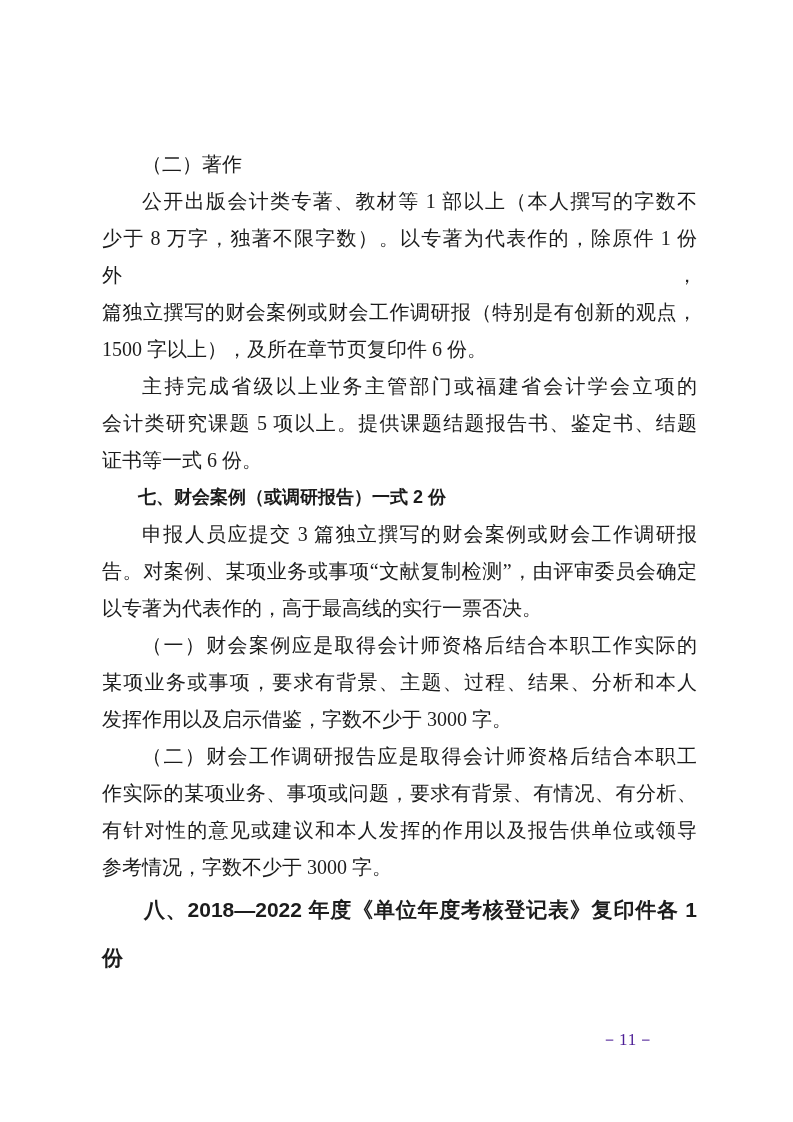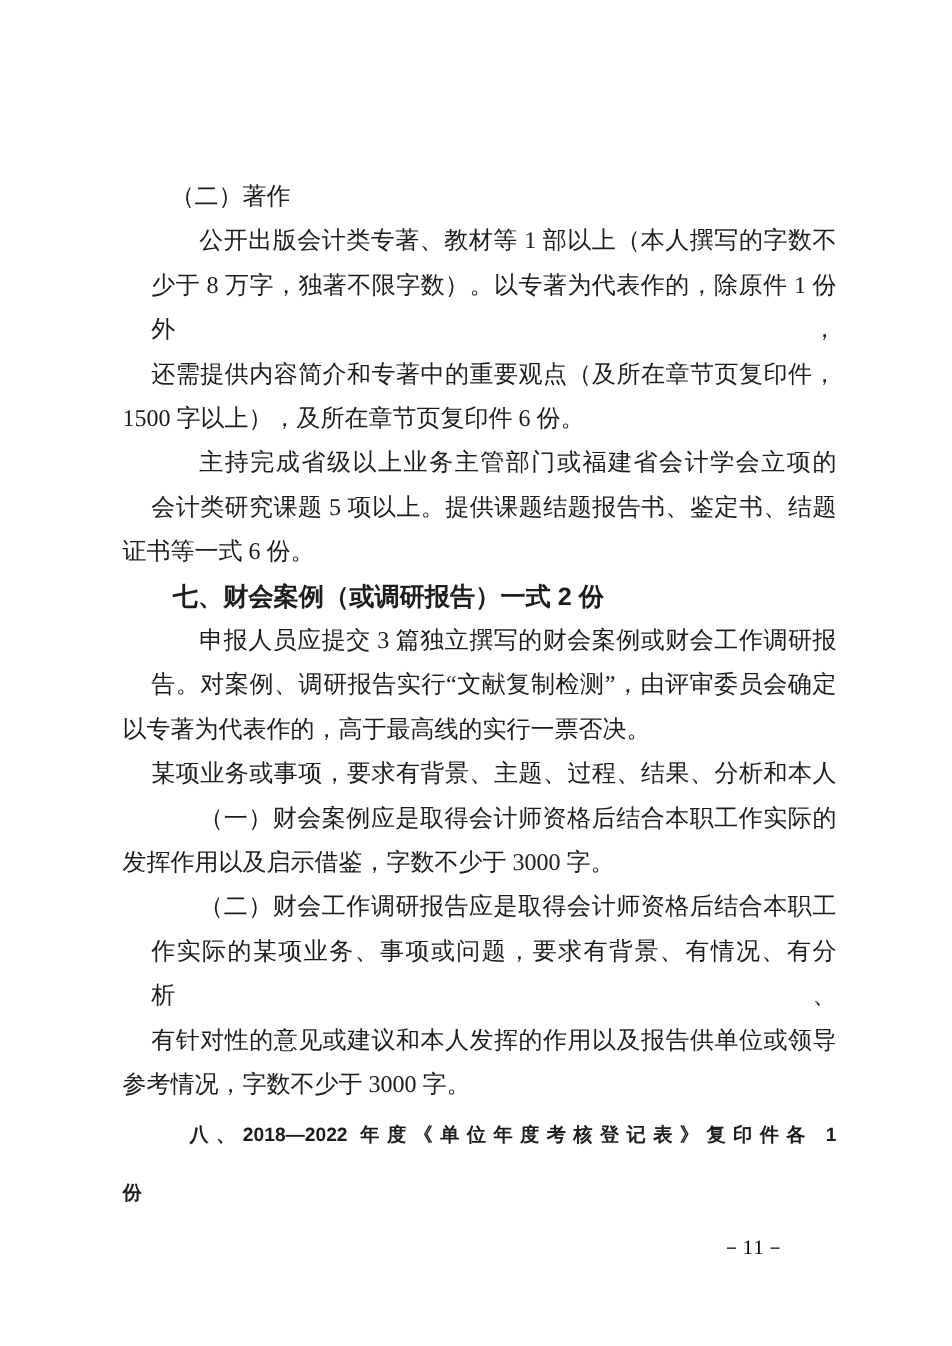--- a/index.html
+++ b/index.html
@@ -29,76 +29,75 @@
     text-align: left;
     text-align-last: left;
     white-space: normal;
   }
   .line.ind {
     text-indent: 2em;
   }
   .line.just {
     text-align: justify;
     text-align-last: justify;
-    margin-left: 24px;
   }
   .block.subheading .line {
     font-family: "Liberation Serif", serif;
   }
   .block.heading .line {
     font-family: "Liberation Sans", sans-serif;
     font-weight: bold;
-    font-size: 21px;
+    font-size: 18px;
   }
   .block.heading-tall .line {
     font-family: "Liberation Sans", sans-serif;
     font-weight: bold;
-    font-size: 16px;
+    font-size: 21px;
     line-height: 48px;
   }
   .page-number {
     position: absolute;
     left: 601px;
     top: 1028px;
     font-family: "Liberation Serif", serif;
     font-size: 17px;
     letter-spacing: 1px;
-    color: #000000;
+    color: #4c1d95;
   }
 </style>
 </head>
 <body>
 
 <div class="page">
   <div class="doc-body" id="doc-body">
       <div class="block subheading">
         <div class="line ind">（二）著作</div>
       </div>
       <div class="block body">
         <div class="line ind just">公开出版会计类专著、教材等 1 部以上（本人撰写的字数不</div>
         <div class="line just">少于 8 万字，独著不限字数）。以专著为代表作的，除原件 1 份外，</div>
-        <div class="line just">还需提供内容简介和专著中的重要观点（及所在章节页复印件，</div>
+        <div class="line just">篇独立撰写的财会案例或财会工作调研报（特别是有创新的观点，</div>
         <div class="line">1500 字以上），及所在章节页复印件 6 份。</div>
       </div>
       <div class="block body">
         <div class="line ind just">主持完成省级以上业务主管部门或福建省会计学会立项的</div>
         <div class="line just">会计类研究课题 5 项以上。提供课题结题报告书、鉴定书、结题</div>
         <div class="line">证书等一式 6 份。</div>
       </div>
       <div class="block heading">
         <div class="line ind">七、财会案例（或调研报告）一式 2 份</div>
       </div>
       <div class="block body">
         <div class="line ind just">申报人员应提交 3 篇独立撰写的财会案例或财会工作调研报</div>
-        <div class="line just">告。对案例、调研报告实行“文献复制检测”，由评审委员会确定</div>
+        <div class="line just">告。对案例、某项业务或事项“文献复制检测”，由评审委员会确定</div>
         <div class="line">以专著为代表作的，高于最高线的实行一票否决。</div>
       </div>
       <div class="block body">
+        <div class="line ind just">（一）财会案例应是取得会计师资格后结合本职工作实际的</div>
         <div class="line just">某项业务或事项，要求有背景、主题、过程、结果、分析和本人</div>
-        <div class="line ind just">（一）财会案例应是取得会计师资格后结合本职工作实际的</div>
         <div class="line">发挥作用以及启示借鉴，字数不少于 3000 字。</div>
       </div>
       <div class="block body">
         <div class="line ind just">（二）财会工作调研报告应是取得会计师资格后结合本职工</div>
         <div class="line just">作实际的某项业务、事项或问题，要求有背景、有情况、有分析、</div>
         <div class="line just">有针对性的意见或建议和本人发挥的作用以及报告供单位或领导</div>
         <div class="line">参考情况，字数不少于 3000 字。</div>
       </div>
       <div class="block heading-tall">
         <div class="line ind just">八、2018—2022 年度《单位年度考核登记表》复印件各 1</div>

